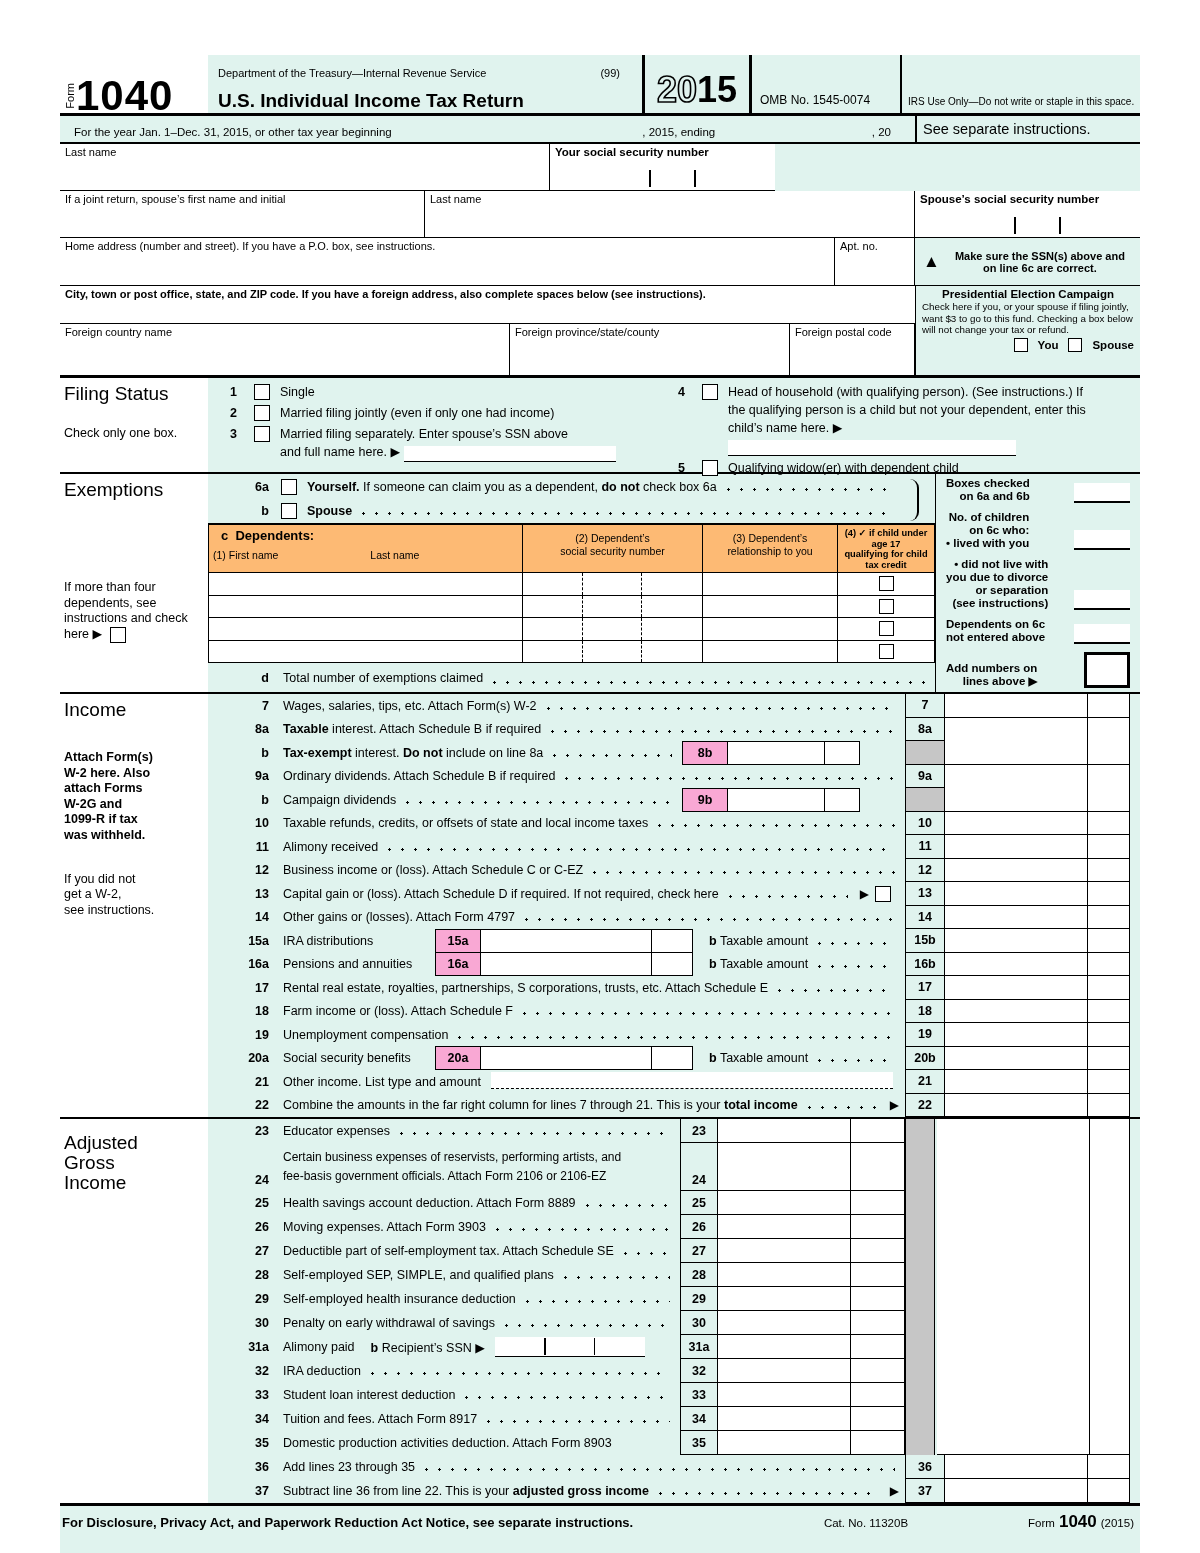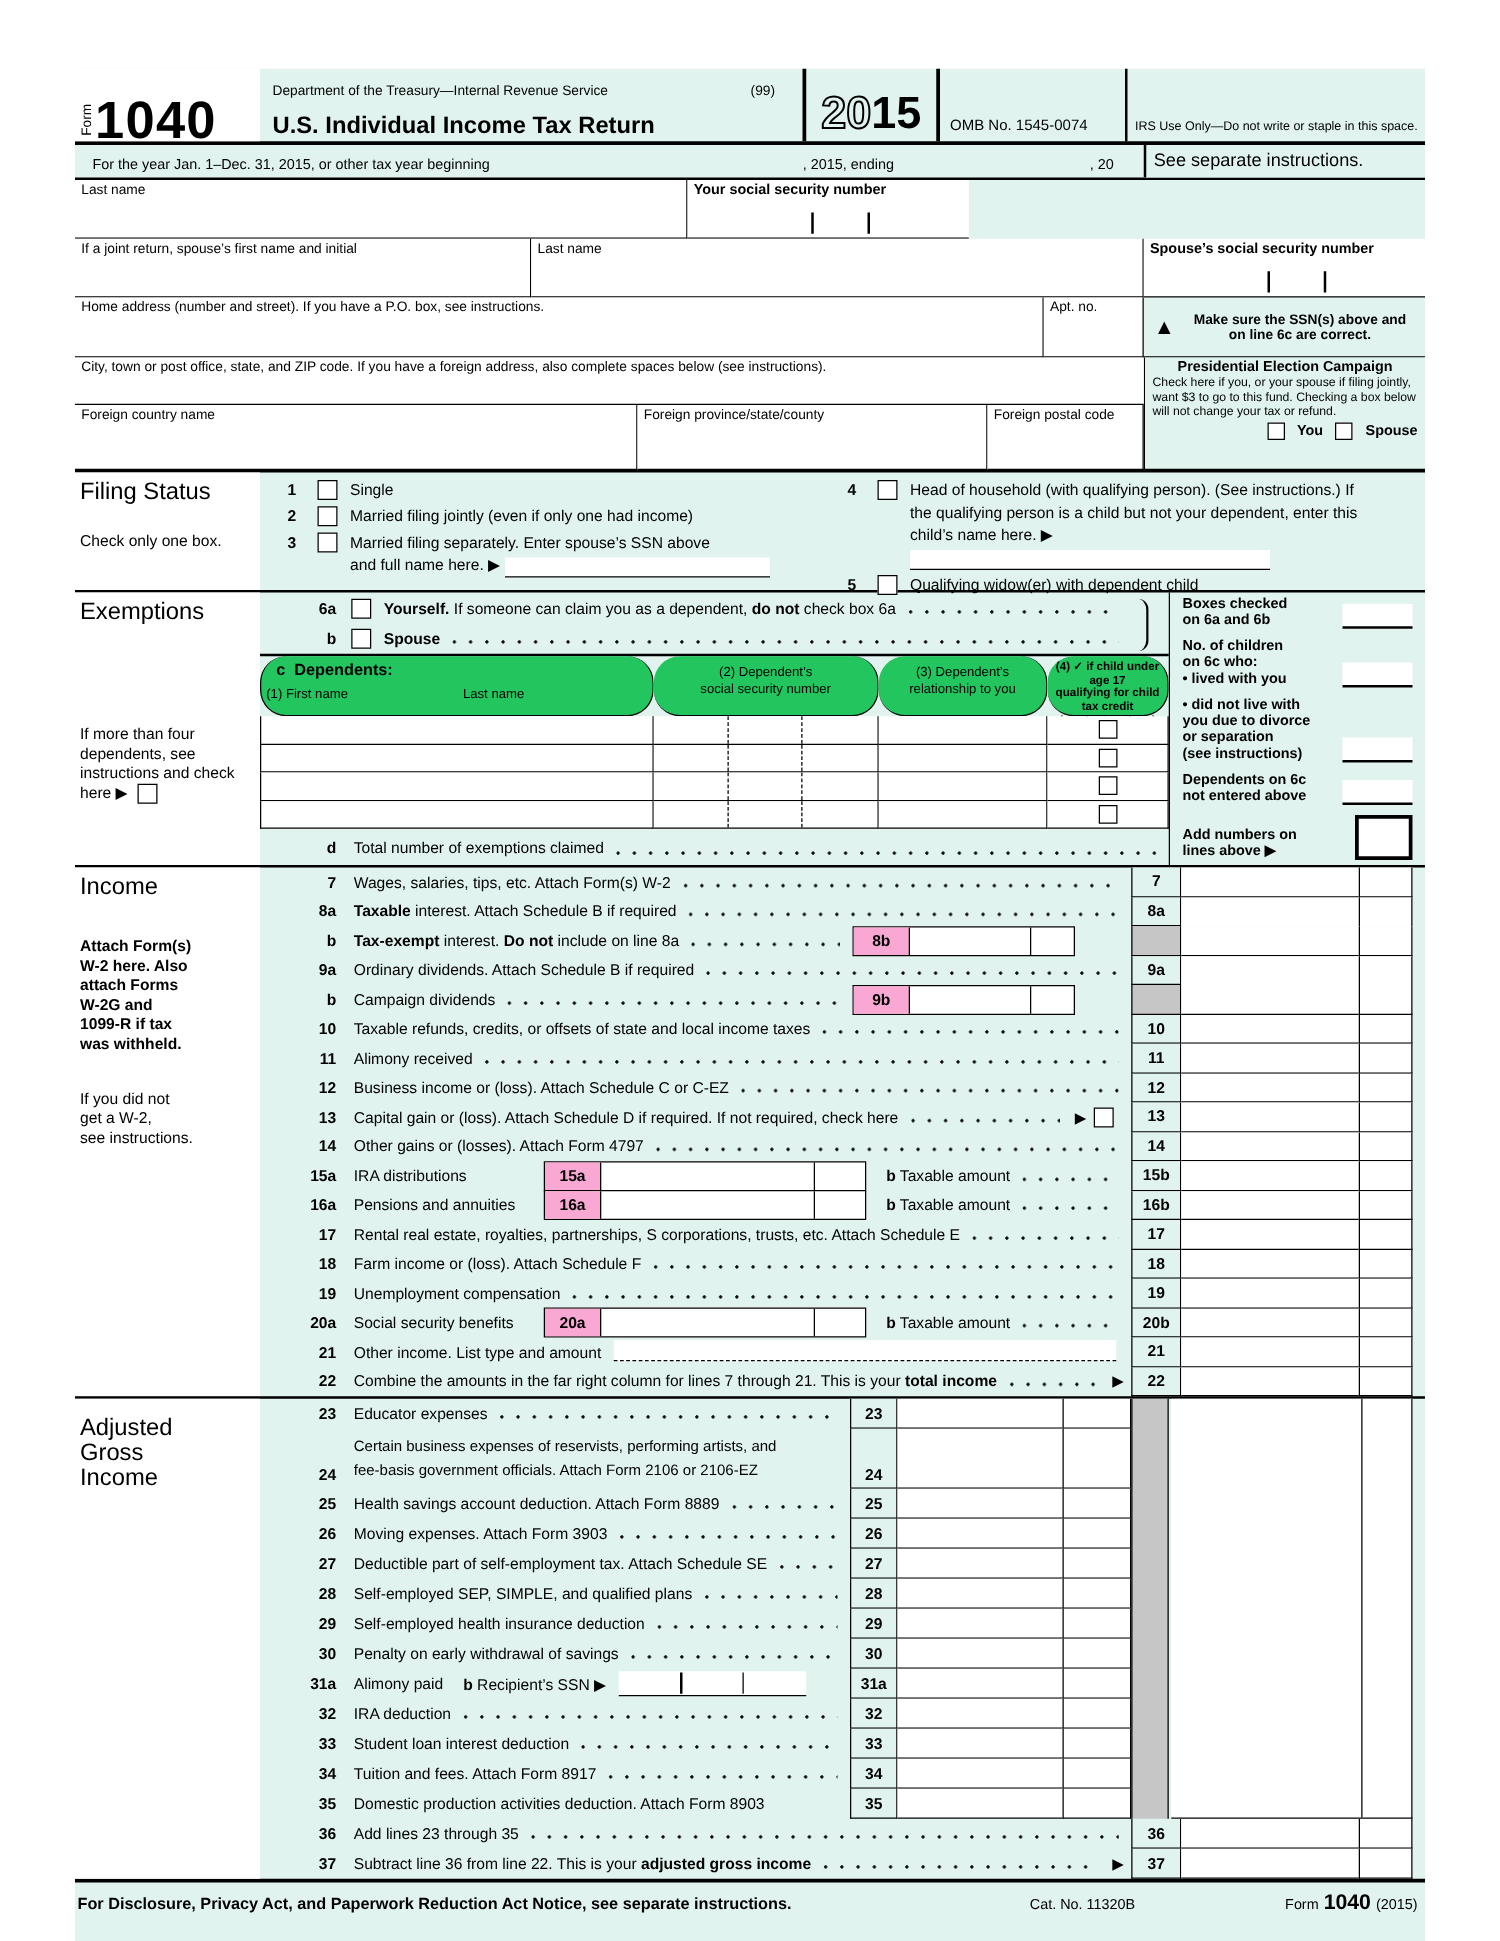--- a/index.html
+++ b/index.html
@@ -61,34 +61,34 @@
   .lno{width:36px;flex:none;text-align:right;font-weight:bold;font-size:12.5px;}
   .exline .cb{margin:0 10px 0 12px;}
   .lbl{margin-left:0;}
   .exline .lbl{margin-left:0;}
   .dots{flex:1;height:3px;align-self:flex-end;margin:0 10px 8px 10px;background-image:radial-gradient(circle at 1.5px 1.5px,#000 1.1px,transparent 1.4px);background-size:13px 3px;background-repeat:repeat-x;min-width:6px;}
   .brace{position:absolute;right:16px;top:5px;width:9px;height:42px;border-right:2px solid #000;border-radius:0 9px 9px 0;}
   .deptable{border-top:2px solid #000;}
   .deprow{display:flex;}
   .dcell{border-right:1.5px solid #000;border-bottom:1.5px solid #000;box-sizing:border-box;position:relative;}
   .dcell.first{border-left:1.5px solid #000;}
-  .dhead{background:#22c55e;height:48px;border-radius:21px;}
+  .dhead{background:#fdba74;height:48px;}
   .dbody{background:#fff;height:22.5px;}
   .dc1{width:315px;}
   .dc2{width:180px;}
   .dc3{width:135px;}
   .dc4{width:97px;display:flex;align-items:center;justify-content:center;}
   .dh1a{font-size:13px;font-weight:bold;padding:3px 0 0 12px;}
   .dh1b{display:flex;font-size:10.5px;padding:6px 0 0 4px;}
   .dh1b span:last-child{margin-left:92px;}
   .dh-c{font-size:10.5px;text-align:center;padding-top:7px;line-height:1.2;}
   .dh-c4{font-size:9.3px;font-weight:bold;text-align:center;padding-top:3px;line-height:1.15;}
   .vdash{position:absolute;top:0;height:100%;border-left:1.5px dashed #000;}
   .cb.dep{width:15px;height:15px;}
-  .sidebar{width:205px;border-left:1.5px solid #000;box-sizing:border-box;padding:3px 10px 4px 10px;display:flex;flex-direction:column;justify-content:space-between;font-size:11.5px;font-weight:bold;line-height:1.12;}
+  .sidebar{width:205px;border-left:1.5px solid #000;box-sizing:border-box;padding:3px 10px 4px 10px;display:flex;flex-direction:column;justify-content:space-between;font-size:11.5px;font-weight:bold;line-height:1.12;text-align:right;}
   .sbe{display:flex;justify-content:space-between;align-items:flex-end;}
   .sbox{width:56px;height:18px;background:#fff;border-bottom:2.5px solid #000;flex:none;margin-left:4px;}
   .sbox-big{width:46px;height:36px;background:#fff;border:3px solid #000;flex:none;box-sizing:border-box;margin-left:4px;}
   
   .rows{flex:1;display:flex;flex-direction:column;}
   .iline,.aline{display:flex;align-items:center;height:23.5px;font-size:12.5px;padding-right:10px;position:relative;}
   .aline{height:24px;}
   .aline.tall{height:48px;}
   .aline.mid{padding-right:235px;}
   .iline .lbl,.aline .lbl{margin-left:14px;white-space:nowrap;}
@@ -183,21 +183,21 @@
       <div class="ncell" style="width:775px;"><span>Home address (number and street). If you have a P.O. box, see instructions.</span></div>
       <div class="ncell" style="width:80px;"><span>Apt. no.</span></div>
       <div class="mintcell" style="width:225px;">
         <span class="warn-tri">▲</span>
         <span>Make sure the SSN(s) above and on line 6c are correct.</span>
       </div>
     </div>
     <div class="nsplit">
       <div class="nleft">
         <div class="nrow" style="height:38px;">
-          <div class="ncell last" style="width:855px;"><span>City, town or post office, state, and ZIP code. If you have a foreign address, also complete spaces below (see instructions).</span></div>
+          <div class="ncell last" style="width:855px;font-weight:bold;"><span>City, town or post office, state, and ZIP code. If you have a foreign address, also complete spaces below (see instructions).</span></div>
         </div>
         <div class="nrow" style="height:52px;">
           <div class="ncell" style="width:450px;"><span>Foreign country name</span></div>
           <div class="ncell" style="width:280px;"><span>Foreign province/state/county</span></div>
           <div class="ncell last" style="width:125px;border-right:1.5px solid #000;"><span>Foreign postal code</span></div>
         </div>
       </div>
       <div class="pec">
         <div class="pec-title">Presidential Election Campaign</div>
         <div class="pec-body">Check here if you, or your spouse if filing jointly, want $3 to go to this fund. Checking a box below will not change your tax or refund.</div>

